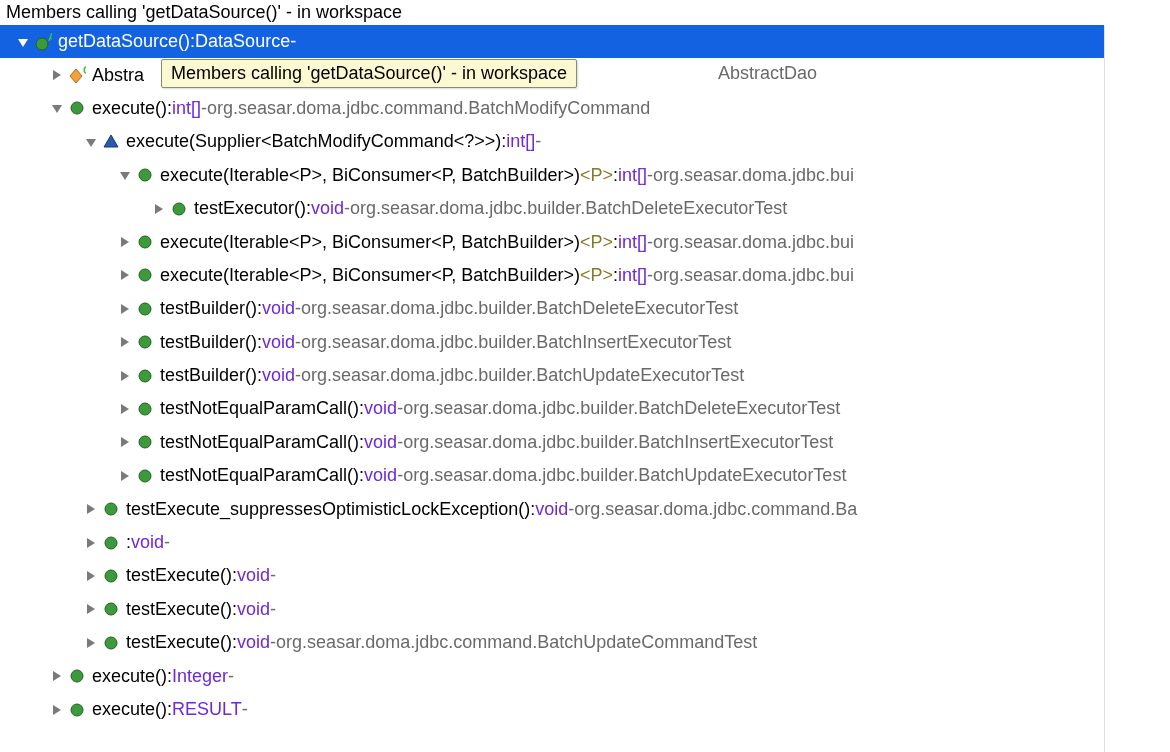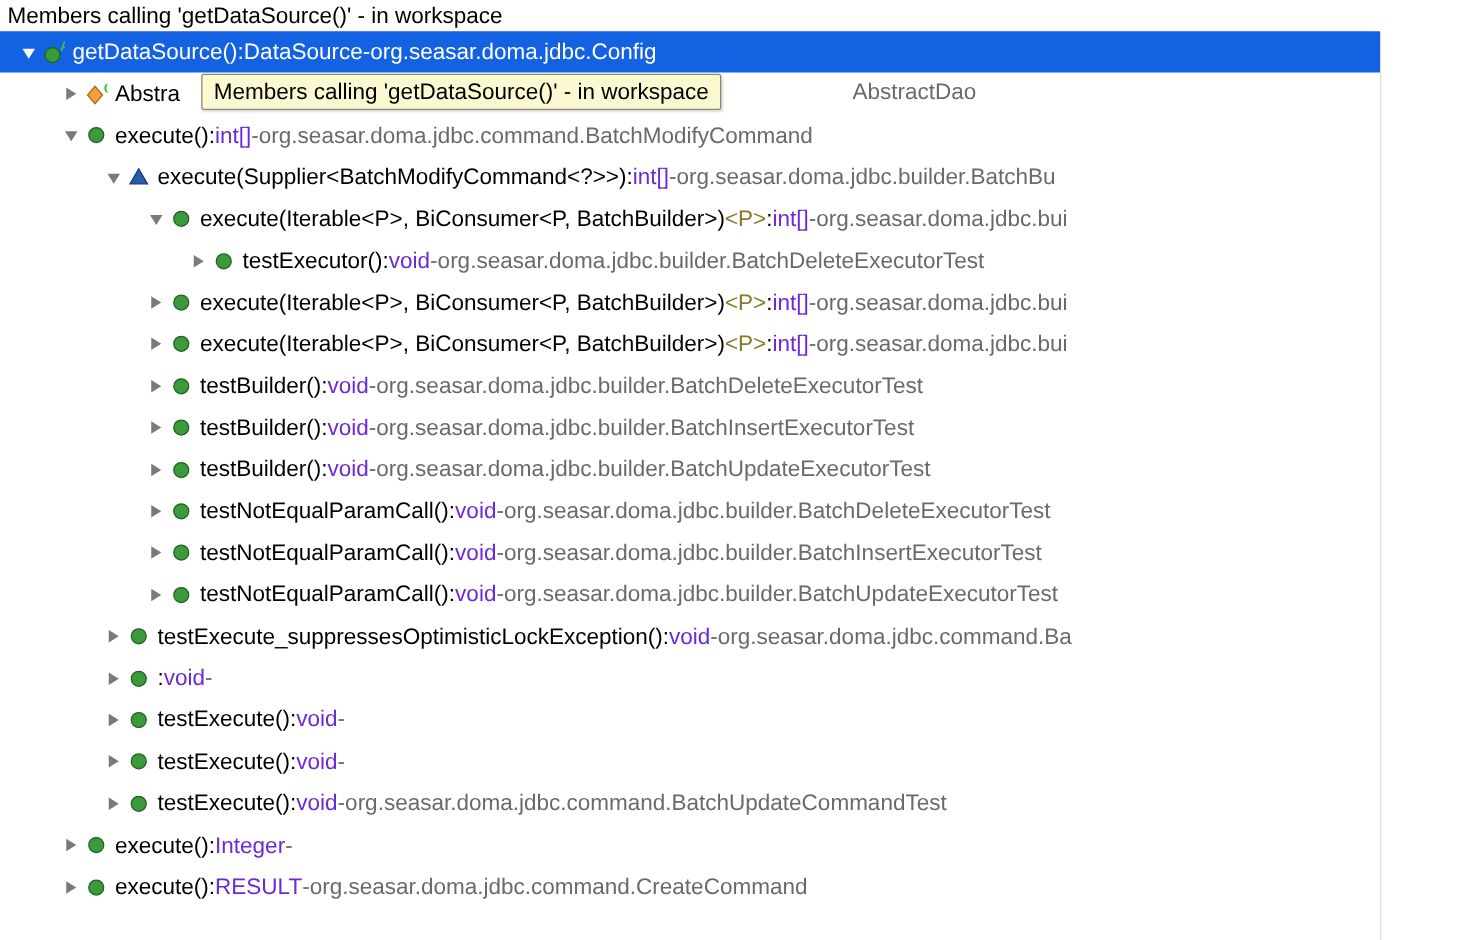--- a/index.html
+++ b/index.html
@@ -101,21 +101,20 @@
       <span class="icon">
         <svg width="22" height="20">
           <circle cx="8" cy="12" r="6" fill="#3c9a3c" stroke="#1e651e" stroke-width="1"></circle>
           <text x="14" y="9" font-size="11" font-weight="bold" fill="#36c24a">A</text>
         </svg>
       </span>
       <span class="method-name">getDataSource()</span>
       <span class="sep"> : </span>
       <span class="ret-type">DataSource</span>
       <span class="sep pkg"> - </span>
-      <span class="pkg">org.seasar.doma.jdbc.Config</span>
     </div>
     <div class="row">
       <span class="row-pad" style="width: 50px;"></span>
       <span class="arrow">
         <svg width="14" height="14">
           <polygon points="3,2 11,7 3,12" fill="#7a7a7a"></polygon>
         </svg>
       </span>
       <span class="icon">
         <svg width="24" height="20">
@@ -152,21 +151,20 @@
       </span>
       <span class="icon">
         <svg width="18" height="18">
           <polygon points="9,2 16,14 2,14" fill="#2a5aa8" stroke="#163a70" stroke-width="1"></polygon>
         </svg>
       </span>
       <span class="method-name">execute(Supplier&lt;BatchModifyCommand&lt;?&gt;&gt;)</span>
       <span class="sep"> : </span>
       <span class="ret-type">int[]</span>
       <span class="sep pkg"> - </span>
-      <span class="pkg">org.seasar.doma.jdbc.builder.BatchBu</span>
     </div>
     <div class="row">
       <span class="row-pad" style="width: 118px;"></span>
       <span class="arrow">
         <svg width="14" height="14">
           <polygon points="2,4 12,4 7,12" fill="#7a7a7a"></polygon>
         </svg>
       </span>
       <span class="icon">
         <svg width="18" height="18">
@@ -456,19 +454,18 @@
       </span>
       <span class="icon">
         <svg width="18" height="18">
           <circle cx="9" cy="9" r="6" fill="#3c9a3c" stroke="#1e651e" stroke-width="1"></circle>
         </svg>
       </span>
       <span class="method-name">execute()</span>
       <span class="sep"> : </span>
       <span class="ret-type">RESULT</span>
       <span class="sep pkg"> - </span>
-      <span class="pkg">org.seasar.doma.jdbc.command.CreateCommand</span>
-    </div>
-    <span style="position: absolute; left: 682px; top: 38px; color: rgb(106, 106, 106);">AbstractDao</span>
+    </div>
+    <span style="position: absolute; left: 718px; top: 38px; color: rgb(106, 106, 106);">AbstractDao</span>
     <div class="tooltip" style="left: 161px; top: 34px;">Members calling 'getDataSource()' - in workspace</div>
   </div>
 
 <div class="right-edge"></div>
 
 </body></html>

